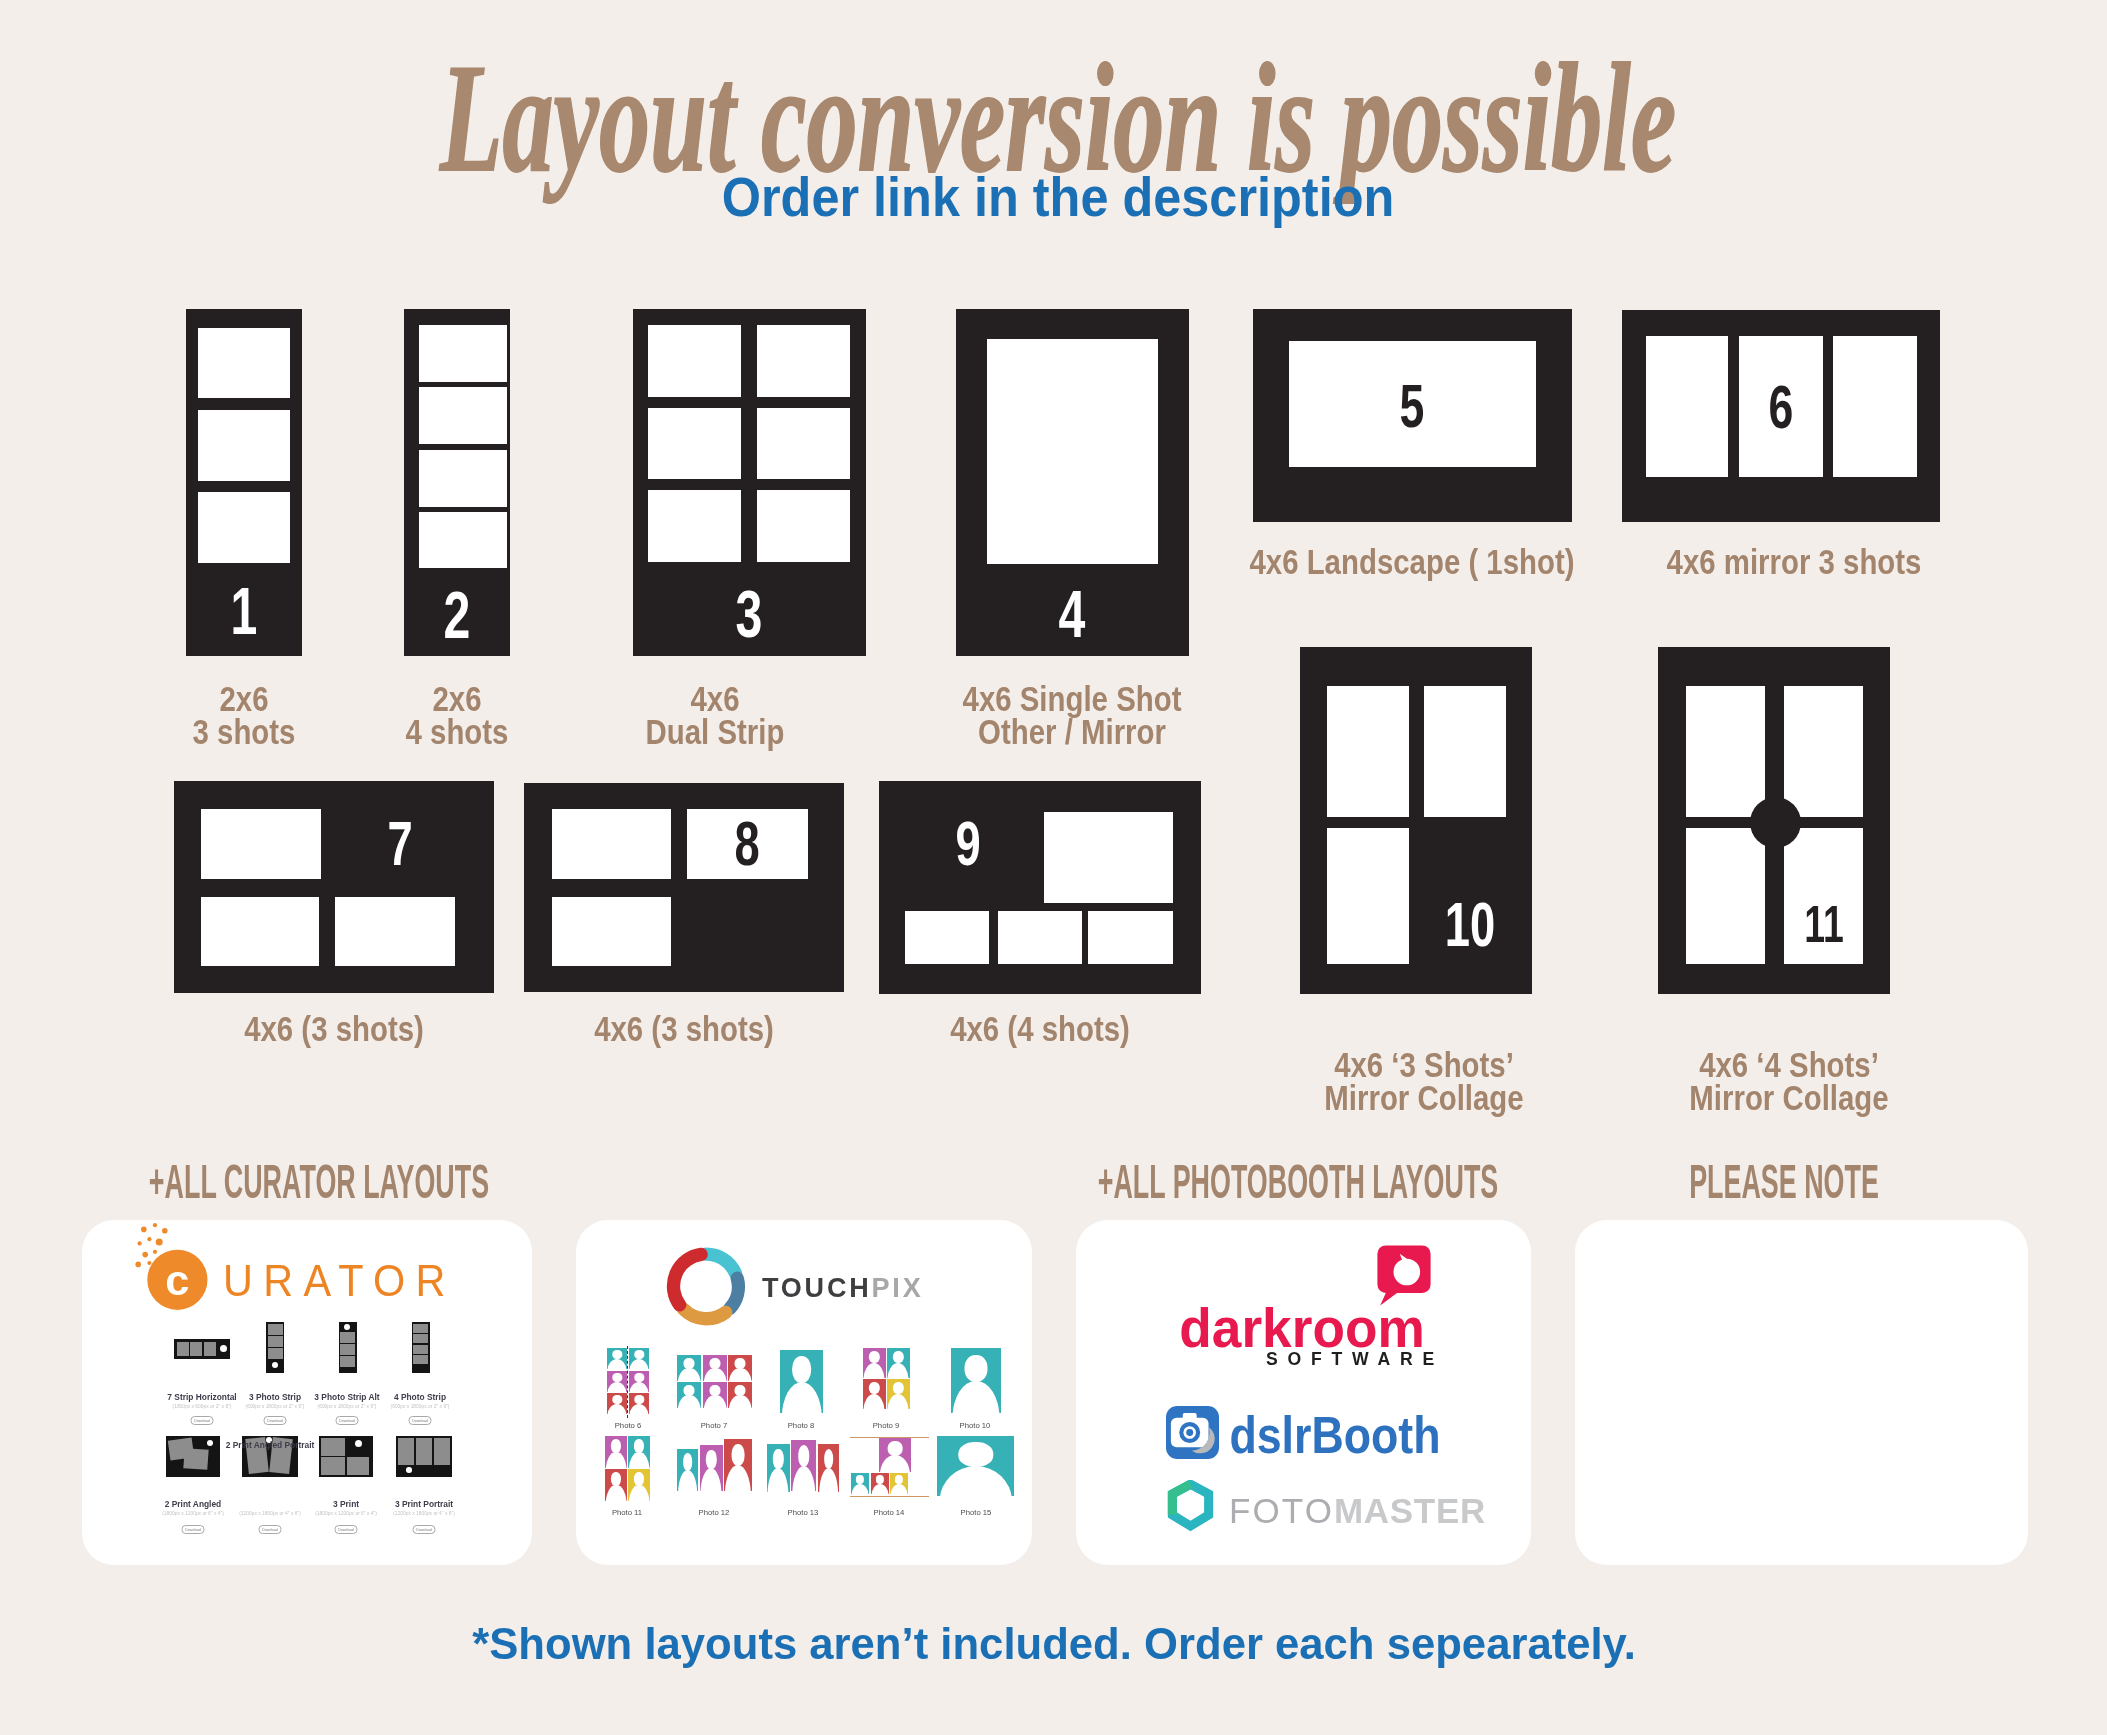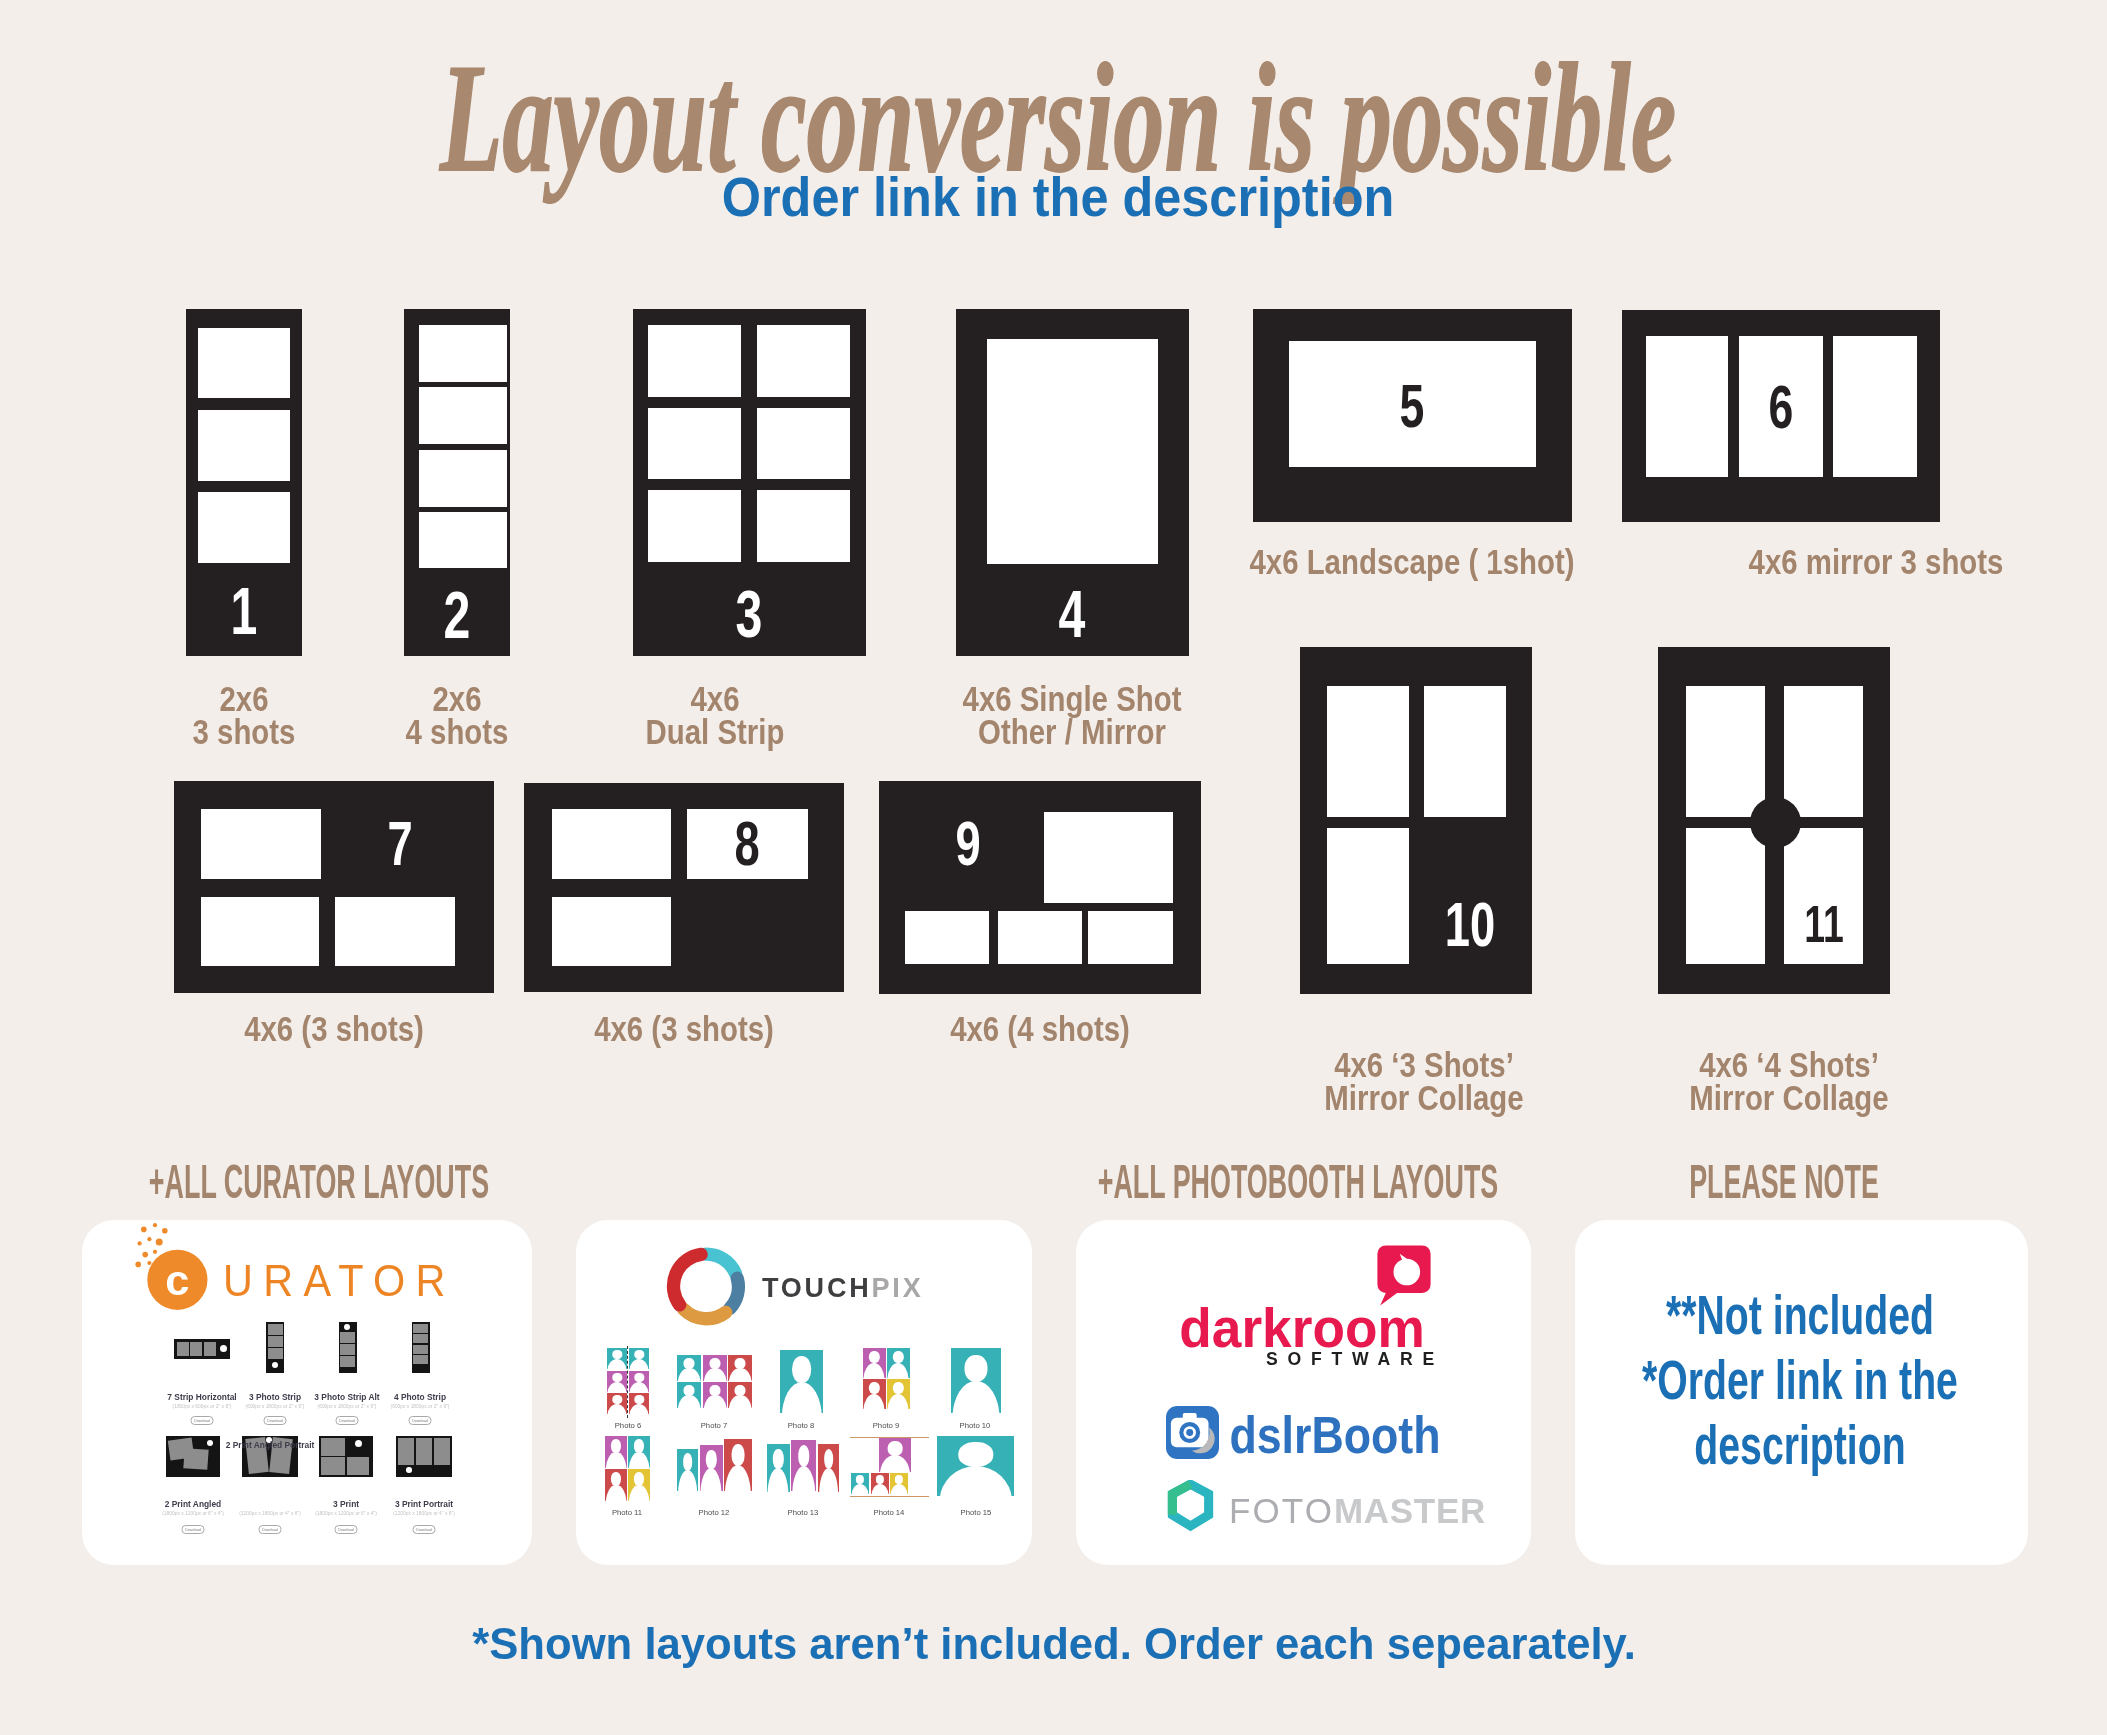--- a/index.html
+++ b/index.html
@@ -68,21 +68,21 @@
 <div class="frame" style="left:1253px;top:309px;width:319px;height:213px;"></div>
 <div class="cell" style="left:1289px;top:341px;width:247px;height:126px;"></div>
 <div class="num numk" style="left:1412px;top:405px;font-size:62px;transform:translate(-50%,-50%);"><span>5</span></div>
 <div class="lab" style="left:1412px;top:545px;"><span>4x6 Landscape ( 1shot)</span></div>
 
 <div class="frame" style="left:1622px;top:310px;width:318px;height:212px;"></div>
 <div class="cell" style="left:1646px;top:336px;width:82px;height:141px;"></div>
 <div class="cell" style="left:1739px;top:336px;width:84px;height:141px;"></div>
 <div class="cell" style="left:1833px;top:336px;width:84px;height:141px;"></div>
 <div class="num numk" style="left:1781px;top:406px;font-size:62px;transform:translate(-50%,-50%);"><span>6</span></div>
-<div class="lab" style="left:1876px;top:545px;text-decoration:underline;"><span>4x6 mirror 3 shots</span></div>
+<div class="lab" style="left:1794px;top:545px;text-decoration:underline;"><span>4x6 mirror 3 shots</span></div>
 
 <div class="frame" style="left:174px;top:781px;width:320px;height:212px;"></div>
 <div class="cell" style="left:201px;top:809px;width:120px;height:70px;"></div>
 <div class="cell" style="left:201px;top:897px;width:118px;height:69px;"></div>
 <div class="cell" style="left:335px;top:897px;width:120px;height:69px;"></div>
 <div class="num" style="left:400px;top:843px;font-size:63px;transform:translate(-50%,-50%);"><span>7</span></div>
 <div class="lab" style="left:334px;top:1012px;"><span>4x6 (3 shots)</span></div>
 
 <div class="frame" style="left:524px;top:783px;width:320px;height:209px;"></div>
 <div class="cell" style="left:552px;top:809px;width:119px;height:70px;"></div>
@@ -409,17 +409,16 @@
 
 <svg style="position:absolute;left:1165px;top:1480px;" width="51" height="53" viewBox="0 0 72 76">
 <g fill="none">
 <path d="M36 6 L62 20 v30 L36 66 L10 50 v-30 z" stroke="#2ab5c0" stroke-width="13"></path>
 <path d="M10 50 v-30 L36 6" stroke="#35bf8f" stroke-width="13"></path>
 </g>
 </svg>
 
 <div style="position:absolute;left:1229px;top:1491px;font-size:35px;white-space:nowrap;"><span style="color:#abadb0;letter-spacing:2.1px;">FOTO</span><span style="color:#c8c9cb;font-weight:bold;letter-spacing:0.7px;">MASTER</span></div>
 
-<div style="position:absolute;left:1800px;top:1282px;transform:translateX(-50%);text-align:center;color:#1b70b5;font-weight:bold;font-size:56px;line-height:65px;white-space:nowrap;"><span style="display:inline-block;transform:scaleX(0.70);">**Not included<br>*Order link in the<br>description</span></div>
 
 <div style="position:absolute;left:1054px;top:1618px;transform:translateX(-50%);font-weight:bold;font-size:45px;color:#1b70b5;white-space:nowrap;"><span style="display:inline-block;transform:scaleX(0.97);">*Shown layouts aren’t included. Order each sepearately.</span></div>
 </div>
 
 
 </body></html>

